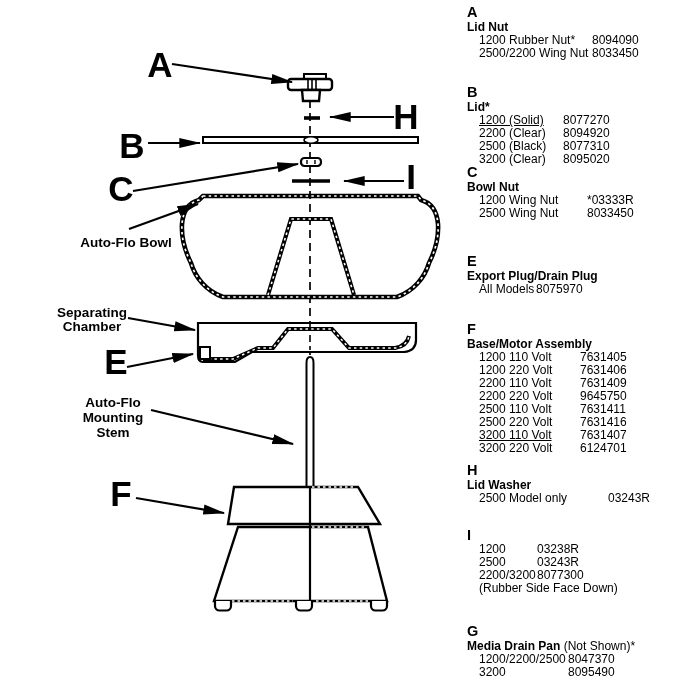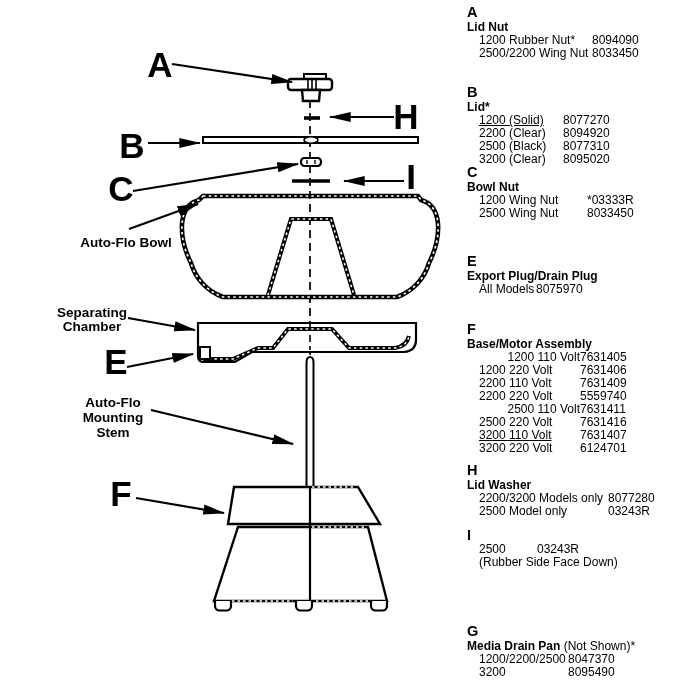--- a/index.html
+++ b/index.html
@@ -167,69 +167,73 @@
         <div class="title"><b>Export Plug/Drain Plug</b><span class="rest"></span></div>
         <div class="row">
           <span class="pn" style="width: 57px;">All Models</span>
           <span class="pnum">8075970</span>
         </div>
       </div>
       <div class="section" style="top: 321px;">
         <div class="letter">F</div>
         <div class="title"><b>Base/Motor Assembly</b><span class="rest"></span></div>
         <div class="row">
-          <span class="pn" style="width: 101px; text-align: right;">1200 110 Volt</span>
+          <span class="pn" style="width: 101px;">1200 110 Volt</span>
           <span class="pnum">7631405</span>
         </div>
         <div class="row">
           <span class="pn" style="width: 101px;">1200 220 Volt</span>
           <span class="pnum">7631406</span>
         </div>
         <div class="row">
           <span class="pn" style="width: 101px;">2200 110 Volt</span>
           <span class="pnum">7631409</span>
         </div>
         <div class="row">
           <span class="pn" style="width: 101px;">2200 220 Volt</span>
-          <span class="pnum">5559740</span>
-        </div>
-        <div class="row">
-          <span class="pn" style="width: 101px; text-align: right;">2500 110 Volt</span>
+          <span class="pnum">9645750</span>
+        </div>
+        <div class="row">
+          <span class="pn" style="width: 101px;">2500 110 Volt</span>
           <span class="pnum">7631411</span>
         </div>
         <div class="row">
           <span class="pn" style="width: 101px;">2500 220 Volt</span>
           <span class="pnum">7631416</span>
         </div>
         <div class="row">
           <span class="pn" style="width: 101px; text-decoration: underline;">3200 110 Volt</span>
           <span class="pnum">7631407</span>
         </div>
         <div class="row">
           <span class="pn" style="width: 101px;">3200 220 Volt</span>
           <span class="pnum">6124701</span>
         </div>
       </div>
       <div class="section" style="top: 462px;">
         <div class="letter">H</div>
         <div class="title"><b>Lid Washer</b><span class="rest"></span></div>
         <div class="row">
-          <span class="pn" style="width: 129px;">2200/3200 Models only</span>
-          <span class="pnum">8077280</span>
-        </div>
-        <div class="row">
           <span class="pn" style="width: 129px;">2500 Model only</span>
           <span class="pnum">03243R</span>
         </div>
       </div>
       <div class="section" style="top: 527px;">
         <div class="letter">I</div>
         <div class="row">
+          <span class="pn" style="width: 58px;">1200</span>
+          <span class="pnum">03238R</span>
+        </div>
+        <div class="row">
           <span class="pn" style="width: 58px;">2500</span>
           <span class="pnum">03243R</span>
+        </div>
+        <div class="row">
+          <span class="pn" style="width: 58px;">2200/3200</span>
+          <span class="pnum">8077300</span>
         </div>
         <div class="row">
           <span class="pn" style="width: 58px;">(Rubber Side Face Down)</span>
           <span class="pnum"></span>
         </div>
       </div>
       <div class="section" style="top: 623px;">
         <div class="letter">G</div>
         <div class="title"><b>Media Drain Pan</b><span class="rest"> (Not Shown)*</span></div>
         <div class="row">

